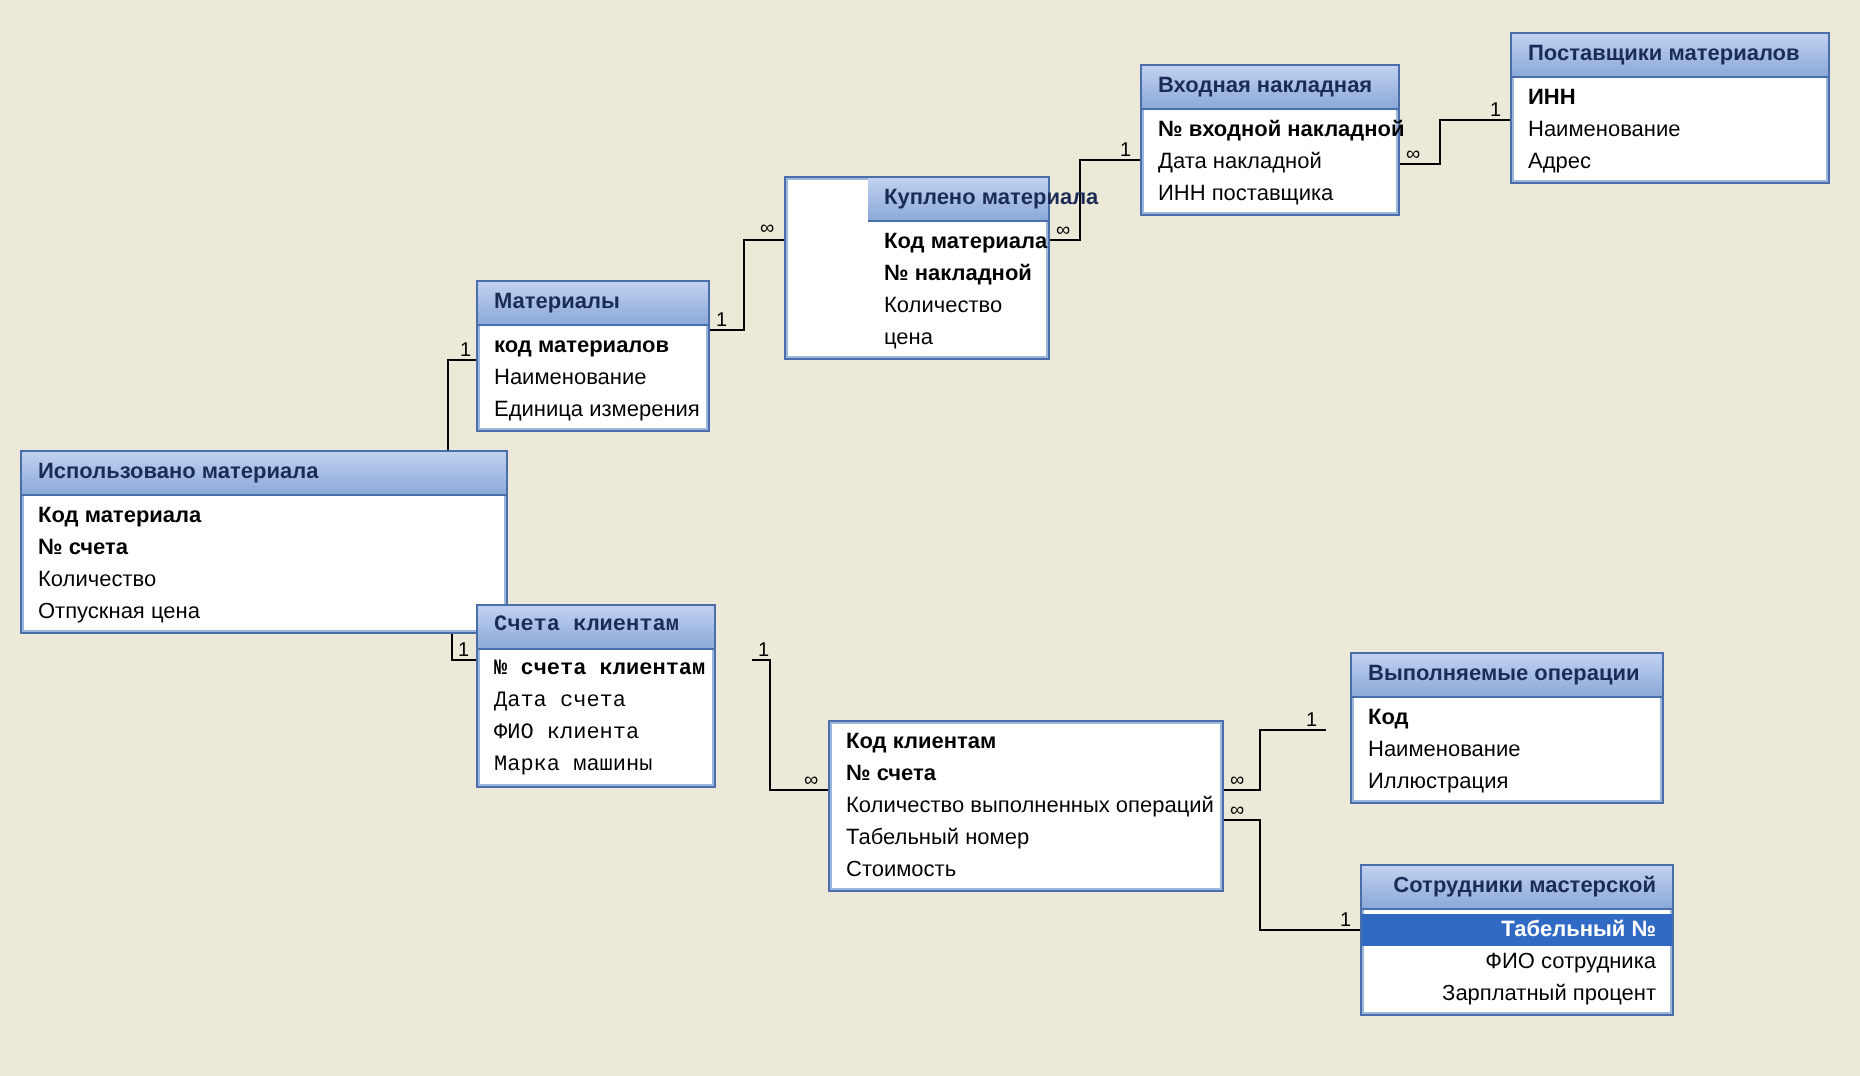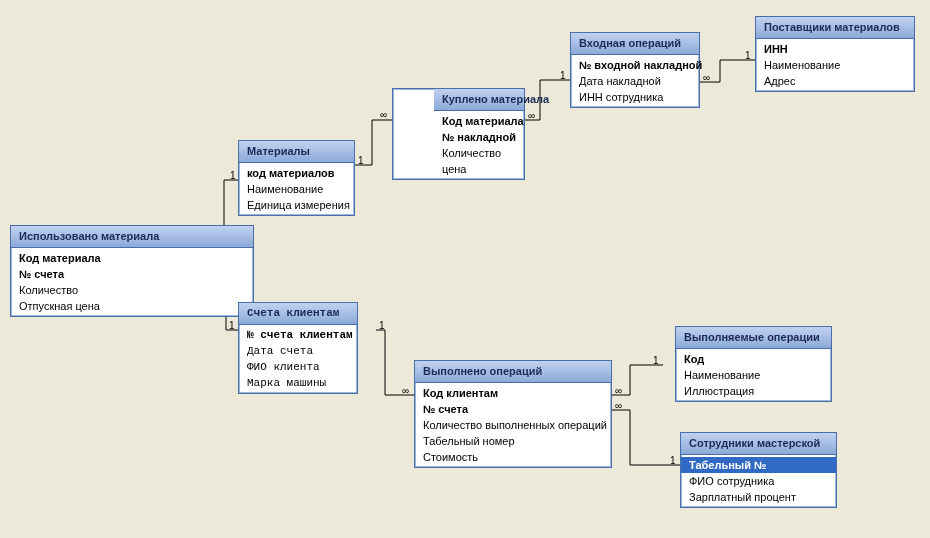--- a/index.html
+++ b/index.html
@@ -131,25 +131,25 @@
     <div class="hdr">Куплено материала</div>
     <div class="body">
       <div class="row pk">Код материала</div>
       <div class="row pk">№ накладной</div>
       <div class="row">Количество</div>
       <div class="row">цена</div>
     </div>
   </div>
 
   <div class="tbl" style="left:570px; top:32px; width:130px;">
-    <div class="hdr">Входная операций</div>
+    <div class="hdr">Входная накладная</div>
     <div class="body">
       <div class="row pk">№ входной накладной</div>
       <div class="row">Дата накладной</div>
-      <div class="row">ИНН сотрудника</div>
+      <div class="row">ИНН поставщика</div>
     </div>
   </div>
 
   <div class="tbl" style="left:755px; top:16px; width:160px;">
     <div class="hdr">Поставщики материалов</div>
     <div class="body">
       <div class="row pk">ИНН</div>
       <div class="row">Наименование</div>
       <div class="row">Адрес</div>
     </div>
@@ -159,40 +159,39 @@
     <div class="hdr">Счета клиентам</div>
     <div class="body">
       <div class="row pk">№ счета клиентам</div>
       <div class="row">Дата счета</div>
       <div class="row">ФИО клиента</div>
       <div class="row">Марка машины</div>
     </div>
   </div>
 
   <div class="tbl" style="left:414px; top:360px; width:198px;">
-    <div class="hdr">Выполнено операций</div>
     <div class="body">
       <div class="row pk">Код клиентам</div>
       <div class="row pk">№ счета</div>
       <div class="row">Количество выполненных операций</div>
       <div class="row">Табельный номер</div>
       <div class="row">Стоимость</div>
     </div>
   </div>
 
   <div class="tbl" style="left:663px; top:326px; width:157px;margin-left:12px;">
     <div class="hdr">Выполняемые операции</div>
     <div class="body">
       <div class="row pk">Код</div>
       <div class="row">Наименование</div>
       <div class="row">Иллюстрация</div>
     </div>
   </div>
 
-  <div class="tbl" style="left:680px; top:432px; width:157px;">
+  <div class="tbl" style="left:680px; top:432px; width:157px;text-align:right;">
     <div class="hdr">Сотрудники мастерской</div>
     <div class="body">
       <div class="row pk sel">Табельный №</div>
       <div class="row">ФИО сотрудника</div>
       <div class="row">Зарплатный процент</div>
     </div>
   </div>
 </div>
 
 </body></html>

